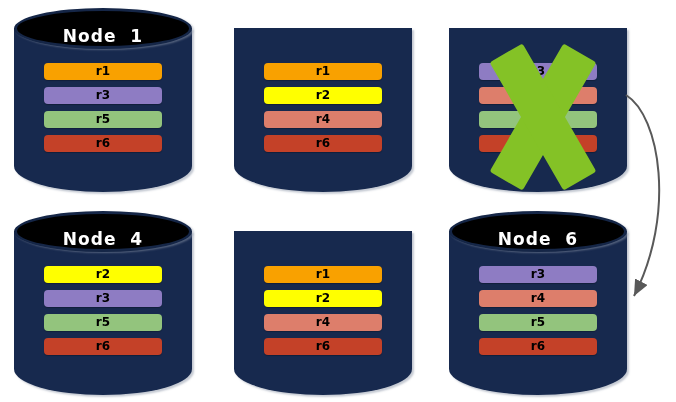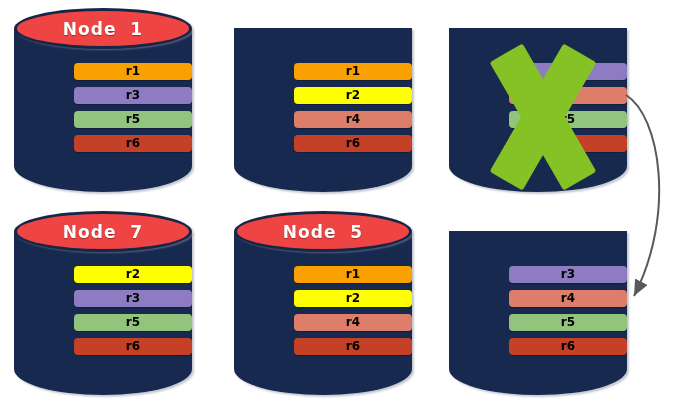--- a/index.html
+++ b/index.html
@@ -13,32 +13,32 @@
 
   .cyl-body{
     position:absolute;left:0;right:0;top:20px;bottom:0;
     background:#17294E;
     border-radius:0 0 50% 50% / 0 0 26px 26px;
     box-shadow:2px 2px 2px rgba(158,167,182,0.6);
     z-index:1;
   }
   .cyl-top{
     position:absolute;left:0;right:0;top:0;height:41px;
-    background:#ef4444;border:3px solid #152647;border-radius:50%;
+    background:#000000;border:3px solid #152647;border-radius:50%;
     box-sizing:border-box;z-index:2;
-    display:flex;align-items:center;justify-content:center;
+    display:flex;align-items:flex-end;justify-content:center;
     box-shadow:2px 1px 2px rgba(158,167,182,0.45);
   }
   .node-title{
     color:#ffffff;font-size:17px;font-weight:700;letter-spacing:1px;
     white-space:pre;text-shadow:0 1px 1px rgba(0,0,0,0.35);
   }
   .bars{
     position:absolute;left:0;right:0;top:55px;z-index:3;
-    display:flex;flex-direction:column;align-items:flex-end;gap:7px;
+    display:flex;flex-direction:column;align-items:center;gap:7px;
   }
   .bar{
     width:118px;height:17px;line-height:17px;border-radius:4px;
     color:#000000;font-size:12px;font-weight:700;text-align:center;
     box-shadow:0 1px 1px rgba(0,0,0,0.25);
   }
   .xmark{position:absolute;left:0;top:0;width:178px;height:184px;z-index:4;pointer-events:none;}
   .xstroke{
     position:absolute;left:75px;top:35px;width:38px;height:148px;border-radius:3px;
     background:#84C226;
@@ -85,45 +85,45 @@
     </div>
     <div class="xmark">
       <div class="xstroke xs1" style="background-color: rgb(132, 194, 38);"></div>
       <div class="xstroke xs2" style="background-color: rgb(132, 194, 38);"></div>
     </div>
   </div>
 
   <div class="node n4">
     <div class="cyl-body"></div>
     <div class="cyl-top">
-      <span class="node-title">Node  7</span>
+      <span class="node-title">Node  4</span>
     </div>
     <div class="bars">
       <div class="bar" style="background-color: rgb(255, 255, 0);">r2</div>
       <div class="bar" style="background-color: rgb(142, 124, 195);">r3</div>
       <div class="bar" style="background-color: rgb(147, 196, 125);">r5</div>
       <div class="bar" style="background-color: rgb(196, 65, 40);">r6</div>
     </div>
   </div>
 
   <div class="node n5">
     <div class="cyl-body"></div>
-    <div class="cyl-top">
-      <span class="node-title">Node  5</span>
-    </div>
     <div class="bars">
       <div class="bar" style="background-color: rgb(249, 161, 0);">r1</div>
       <div class="bar" style="background-color: rgb(255, 255, 0);">r2</div>
       <div class="bar" style="background-color: rgb(221, 126, 107);">r4</div>
       <div class="bar" style="background-color: rgb(196, 65, 40);">r6</div>
     </div>
   </div>
 
   <div class="node n6">
     <div class="cyl-body"></div>
+    <div class="cyl-top">
+      <span class="node-title">Node  6</span>
+    </div>
     <div class="bars">
       <div class="bar" style="background-color: rgb(142, 124, 195);">r3</div>
       <div class="bar" style="background-color: rgb(221, 126, 107);">r4</div>
       <div class="bar" style="background-color: rgb(147, 196, 125);">r5</div>
       <div class="bar" style="background-color: rgb(196, 65, 40);">r6</div>
     </div>
   </div>
 
   <svg class="arrow-layer" width="80" height="260" viewBox="0 0 80 260">
     <defs>

